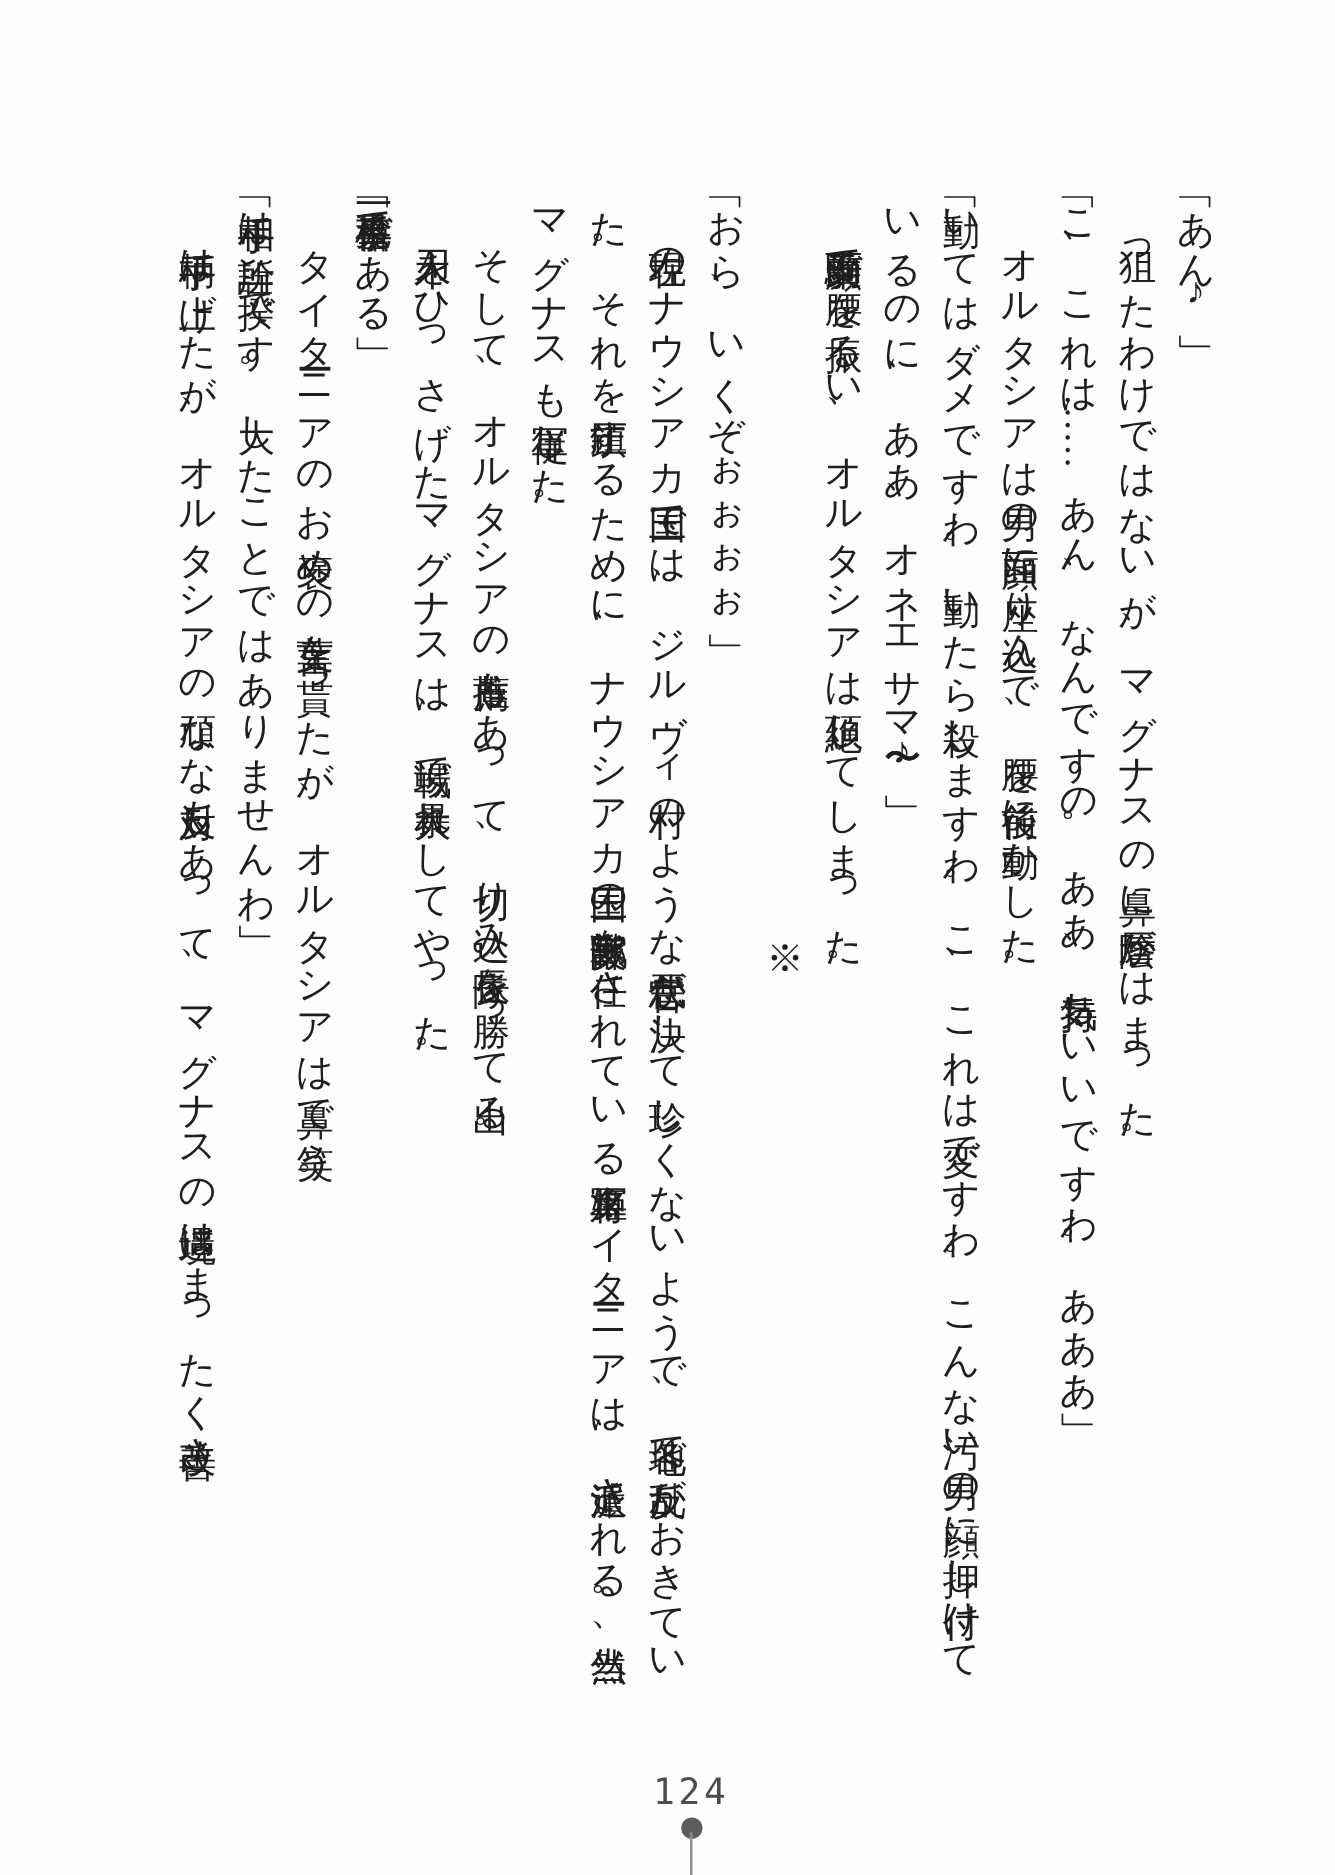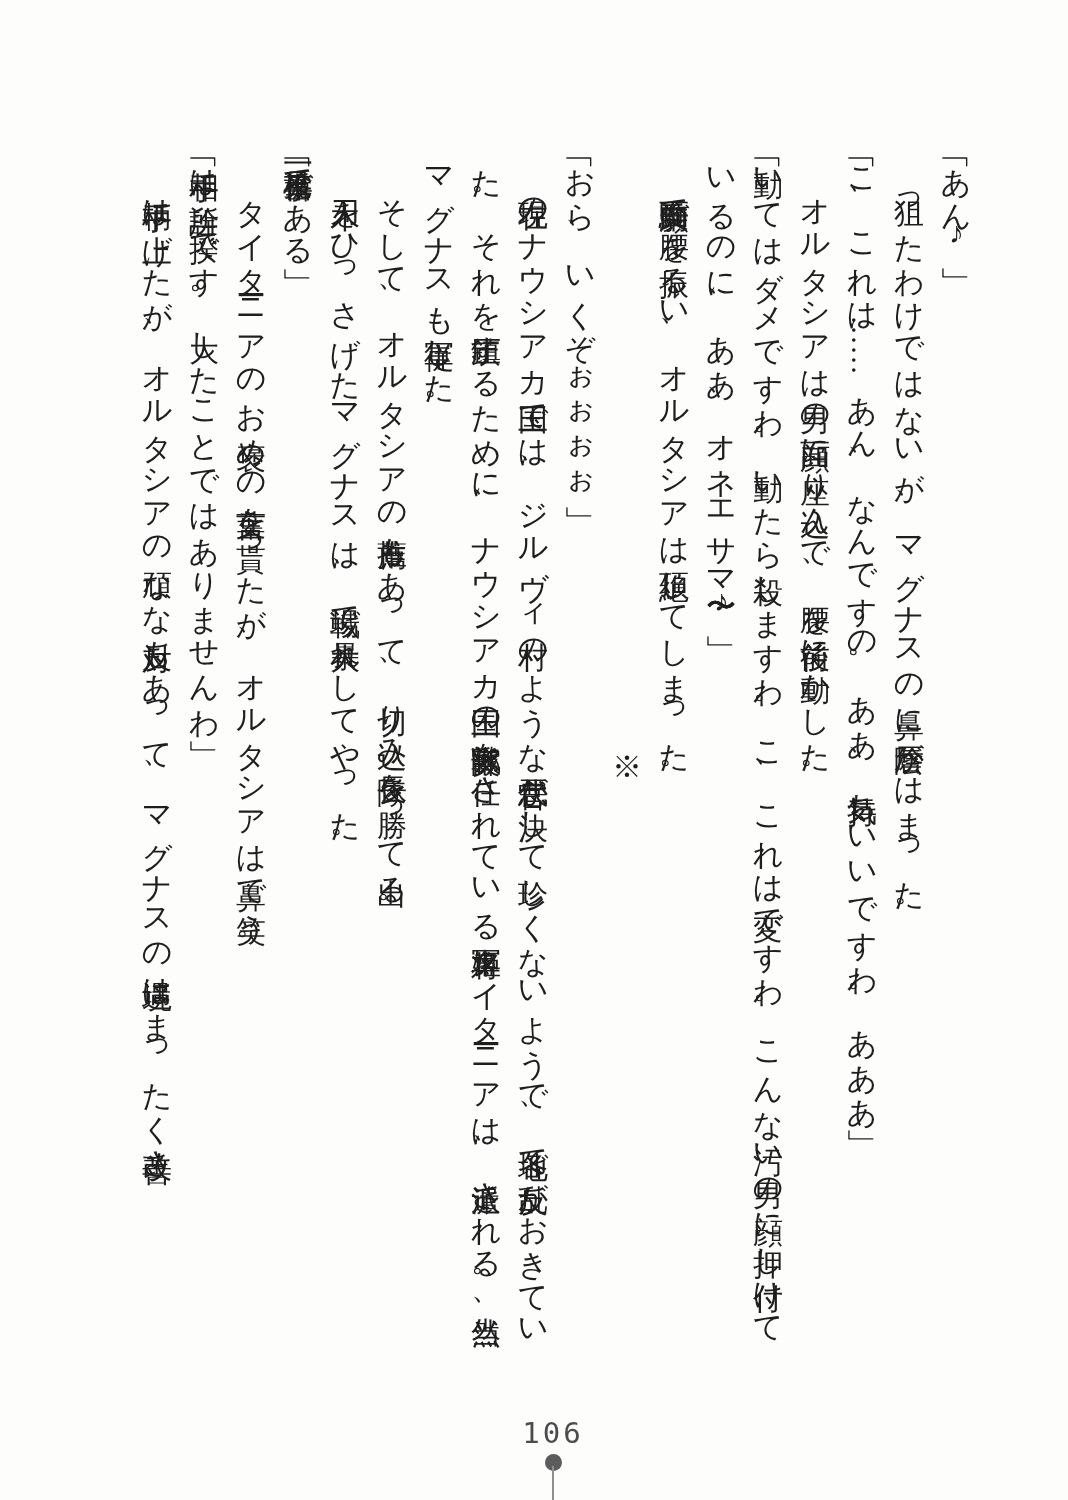--- a/index.html
+++ b/index.html
@@ -96,20 +96,20 @@
     <p class="line dialogue">「おら、いくぞぉぉぉぉ」</p>
     <p class="line narrative">現在のナウシアカ王国では、ジルヴィ村のような悪代官が決して珍しくないようで、各地で反乱がおきていた。それを鎮圧するために、ナウシアカ王国の実戦部隊を任されている姫将軍タイターニアは、派遣される。当然、マグナスも従軍した。</p>
     <p class="line narrative">そして、オルタシアの推薦もあって、切り込み隊長を勝って出る。</p>
     <p class="line narrative">木刀をひっさげたマグナスは、戦場で大暴れしてやった。</p>
     <p class="line dialogue">「一番槍見事である」</p>
     <p class="line narrative">タイターニアのお褒めの言葉を貰ったが、オルタシアは鼻で笑う。</p>
     <p class="line dialogue">「相手は所詮、一揆です。大したことではありませんわ」</p>
     <p class="line narrative">手柄は上げたが、オルタシアの頑なな反対もあって、マグナスの境遇はまったく改善さ</p>
   </main>
 
-  <div class="page-number">106</div>
+  <div class="page-number">124</div>
 
   <div class="ornament">
     <span class="dot"></span>
     <span class="stem"></span>
   </div>
 
 </div>
 
 </body></html>

